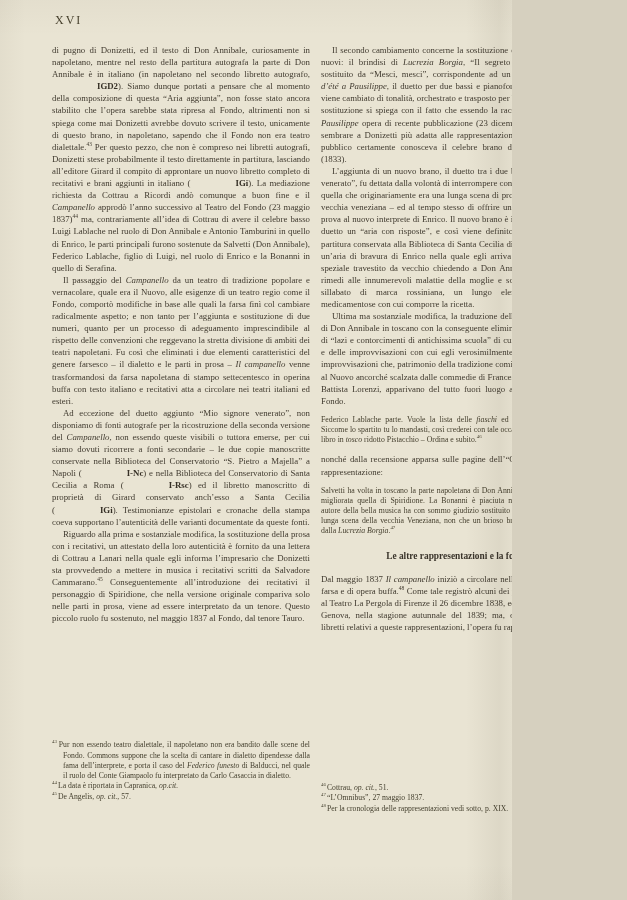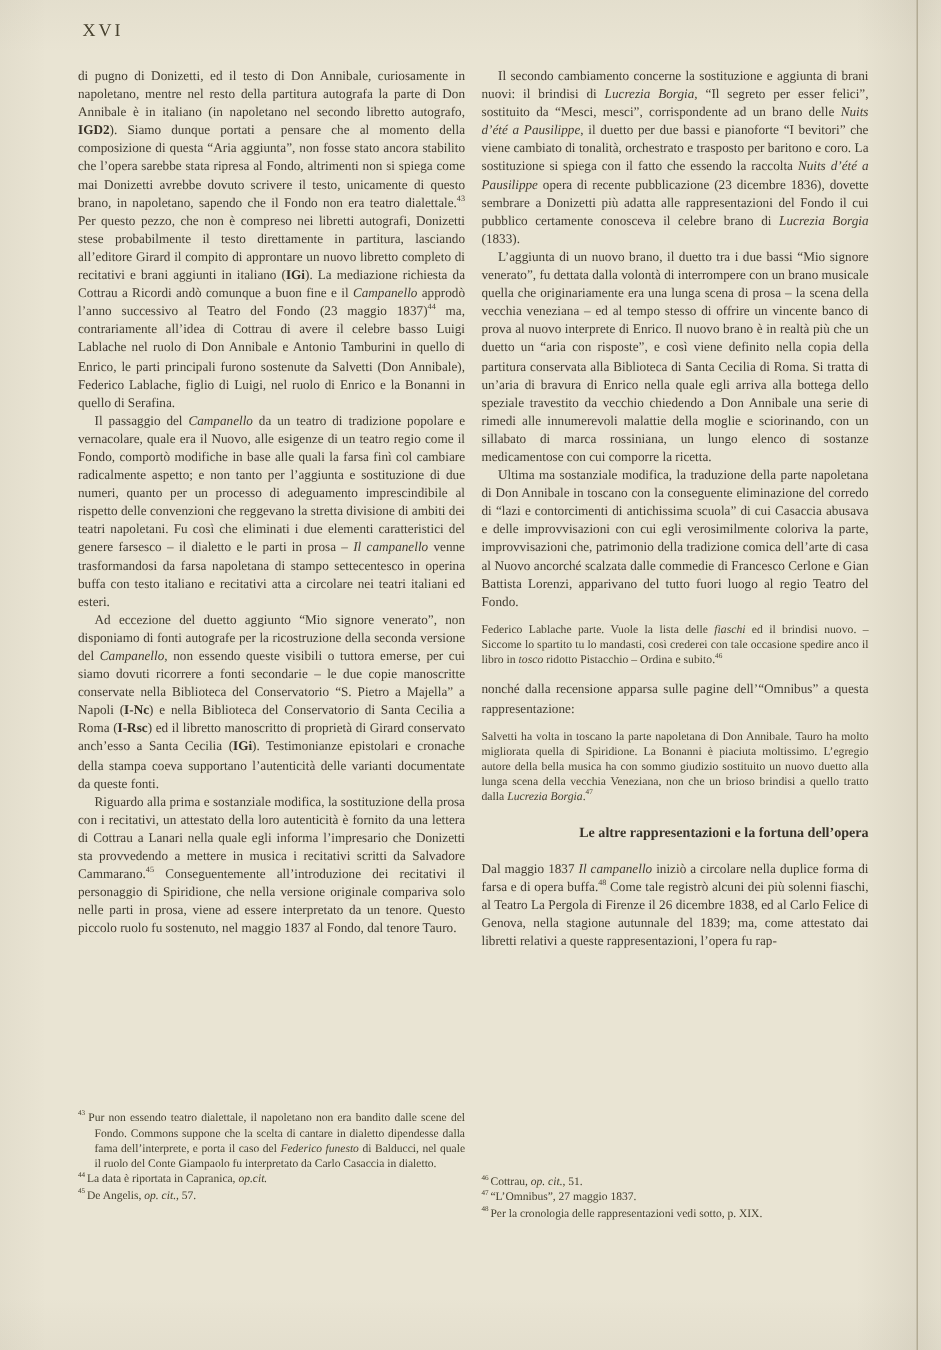--- a/index.html
+++ b/index.html
@@ -2,21 +2,21 @@
 <html><head>
 <meta charset="utf-8">
 <style>
   html,body { margin:0; padding:0; }
   body {
     width:627px; height:900px;
     background:#d6d0bf;
     font-family:"Liberation Serif","DejaVu Serif",serif;
   }
   .page {
-    position:relative; width:627px; height:900px; overflow:hidden;
+    position:relative; width:512px; height:900px; overflow:hidden;
     background:
       linear-gradient(90deg, rgba(60,50,30,0.04), rgba(60,50,30,0) 5%, rgba(60,50,30,0) 91%, rgba(60,50,30,0.07) 97.5%, rgba(60,50,30,0.03)),
       linear-gradient(180deg, rgba(60,50,30,0.03), rgba(60,50,30,0) 4%, rgba(60,50,30,0) 96%, rgba(60,50,30,0.03)),
       #e9e4d3;
     color:#403a2f;
     -webkit-font-smoothing:antialiased;
   }
   .page-number {
     position:absolute; left:55px; top:13px;
     font-size:12px; letter-spacing:2px; color:#48422f;
@@ -36,21 +36,21 @@
   p.quote {
     font-size:7.8px; line-height:10.2px;
     margin:8px 0; text-indent:0; color:#46402f;
   }
   h2.heading {
     font-size:9.4px; line-height:13px;
     margin:13px 0 10px; font-weight:bold;
     text-align:right; color:#39332a;
   }
   sup { font-size:0.62em; line-height:0; vertical-align:super; }
-  b { color:#352f25; }
+  b { color:#352f25;margin-left:45px; }
   .footnotes {
     margin-top:auto;
     font-size:7.7px; line-height:10.3px;
     text-align:justify; color:#45402f;
   }
   .footnotes p.footnote {
     margin:0; padding-left:11px; text-indent:-11px;
   }
   .edge-line {
     position:absolute; left:611px; top:0; width:1px; height:900px;

